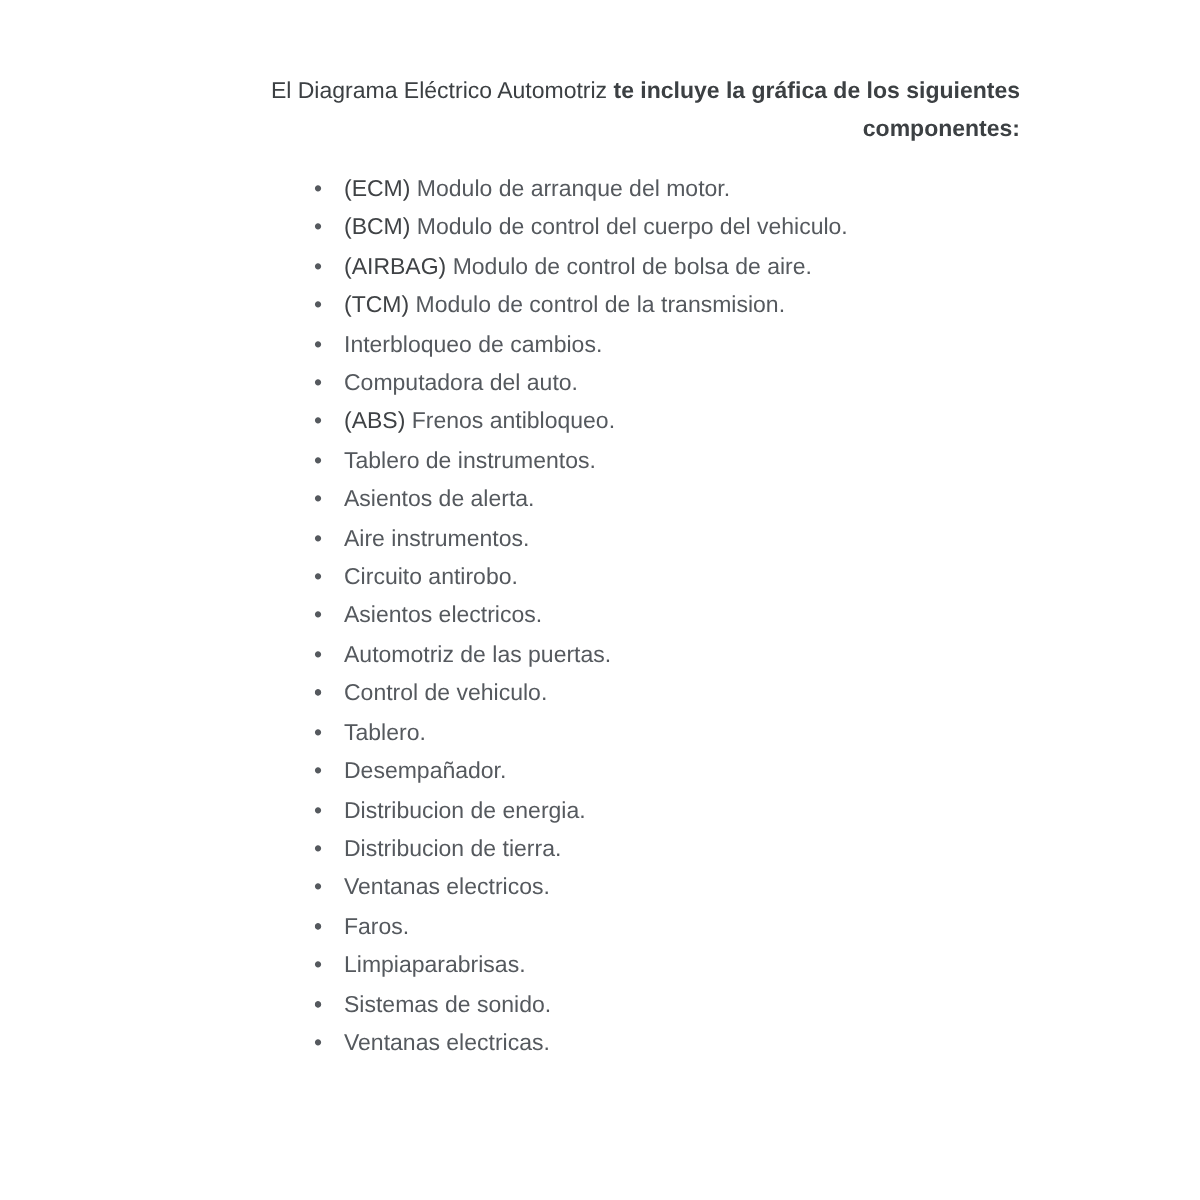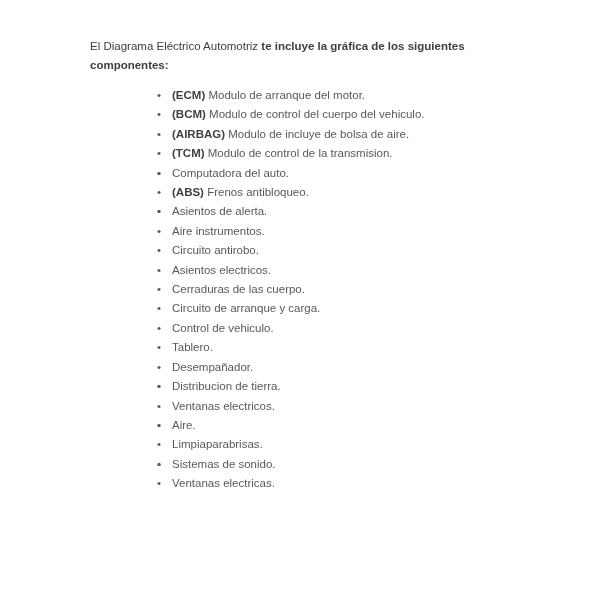--- a/index.html
+++ b/index.html
@@ -16,21 +16,21 @@
   }
   .page {
     width: 600px;
     height: 600px;
     background: #ffffff;
     box-sizing: border-box;
   }
   .title {
     margin: 37px auto 0 auto;
     max-width: 420px;
-    text-align: left;
+    text-align: right;
     font-size: 11.5px;
     line-height: 19px;
     color: #3c4043;
     font-weight: 400;
   }
   .title strong {
     font-weight: 700;
     color: #3c4043;
   }
   ul.component-list {
@@ -47,76 +47,76 @@
     white-space: nowrap;
   }
   ul.component-list li .bullet {
     position: absolute;
     left: 0;
     top: 0;
     color: #55595e;
     font-size: 11.5px;
   }
   ul.component-list li strong {
-    font-weight: 700;
+    font-weight: 400;
     color: #3f4245;
   }
 </style>
 </head>
 <body>
 
 <div class="page">
 
   <p class="title"><span>El Diagrama Eléctrico Automotriz</span> <strong>te incluye la gráfica de los siguientes componentes:</strong></p>
 
   <ul class="component-list">
 
       <li><span class="bullet">•</span><strong>(ECM)</strong> <span>Modulo de arranque del motor.</span></li>
 
       <li><span class="bullet">•</span><strong>(BCM)</strong> <span>Modulo de control del cuerpo del vehiculo.</span></li>
 
-      <li><span class="bullet">•</span><strong>(AIRBAG)</strong> <span>Modulo de incluye de bolsa de aire.</span></li>
+      <li><span class="bullet">•</span><strong>(AIRBAG)</strong> <span>Modulo de control de bolsa de aire.</span></li>
 
       <li><span class="bullet">•</span><strong>(TCM)</strong> <span>Modulo de control de la transmision.</span></li>
 
-      <li><span class="bullet">•</span> </li>
+      <li><span class="bullet">•</span> <span>Interbloqueo de cambios.</span></li>
 
       <li><span class="bullet">•</span> <span>Computadora del auto.</span></li>
 
       <li><span class="bullet">•</span><strong>(ABS)</strong> <span>Frenos antibloqueo.</span></li>
 
-      <li><span class="bullet">•</span> </li>
+      <li><span class="bullet">•</span> <span>Tablero de instrumentos.</span></li>
 
       <li><span class="bullet">•</span> <span>Asientos de alerta.</span></li>
 
       <li><span class="bullet">•</span> <span>Aire instrumentos.</span></li>
 
       <li><span class="bullet">•</span> <span>Circuito antirobo.</span></li>
 
       <li><span class="bullet">•</span> <span>Asientos electricos.</span></li>
 
-      <li><span class="bullet">•</span> <span>Cerraduras de las cuerpo.</span></li>
+      <li><span class="bullet">•</span> <span>Automotriz de las puertas.</span></li>
 
-      <li><span class="bullet">•</span> <span>Circuito de arranque y carga.</span></li>
+      <li><span class="bullet">•</span> </li>
 
       <li><span class="bullet">•</span> <span>Control de vehiculo.</span></li>
 
       <li><span class="bullet">•</span> <span>Tablero.</span></li>
 
       <li><span class="bullet">•</span> <span>Desempañador.</span></li>
 
-      <li><span class="bullet">•</span> </li>
+      <li><span class="bullet">•</span> <span>Distribucion de energia.</span></li>
 
       <li><span class="bullet">•</span> <span>Distribucion de tierra.</span></li>
 
       <li><span class="bullet">•</span> <span>Ventanas electricos.</span></li>
 
       <li><span class="bullet">•</span> </li>
 
-      <li><span class="bullet">•</span> <span>Aire.</span></li>
+      <li><span class="bullet">•</span> <span>Faros.</span></li>
 
       <li><span class="bullet">•</span> <span>Limpiaparabrisas.</span></li>
 
       <li><span class="bullet">•</span> </li>
 
       <li><span class="bullet">•</span> <span>Sistemas de sonido.</span></li>
 
       <li><span class="bullet">•</span> <span>Ventanas electricas.</span></li>
     </ul>
 

